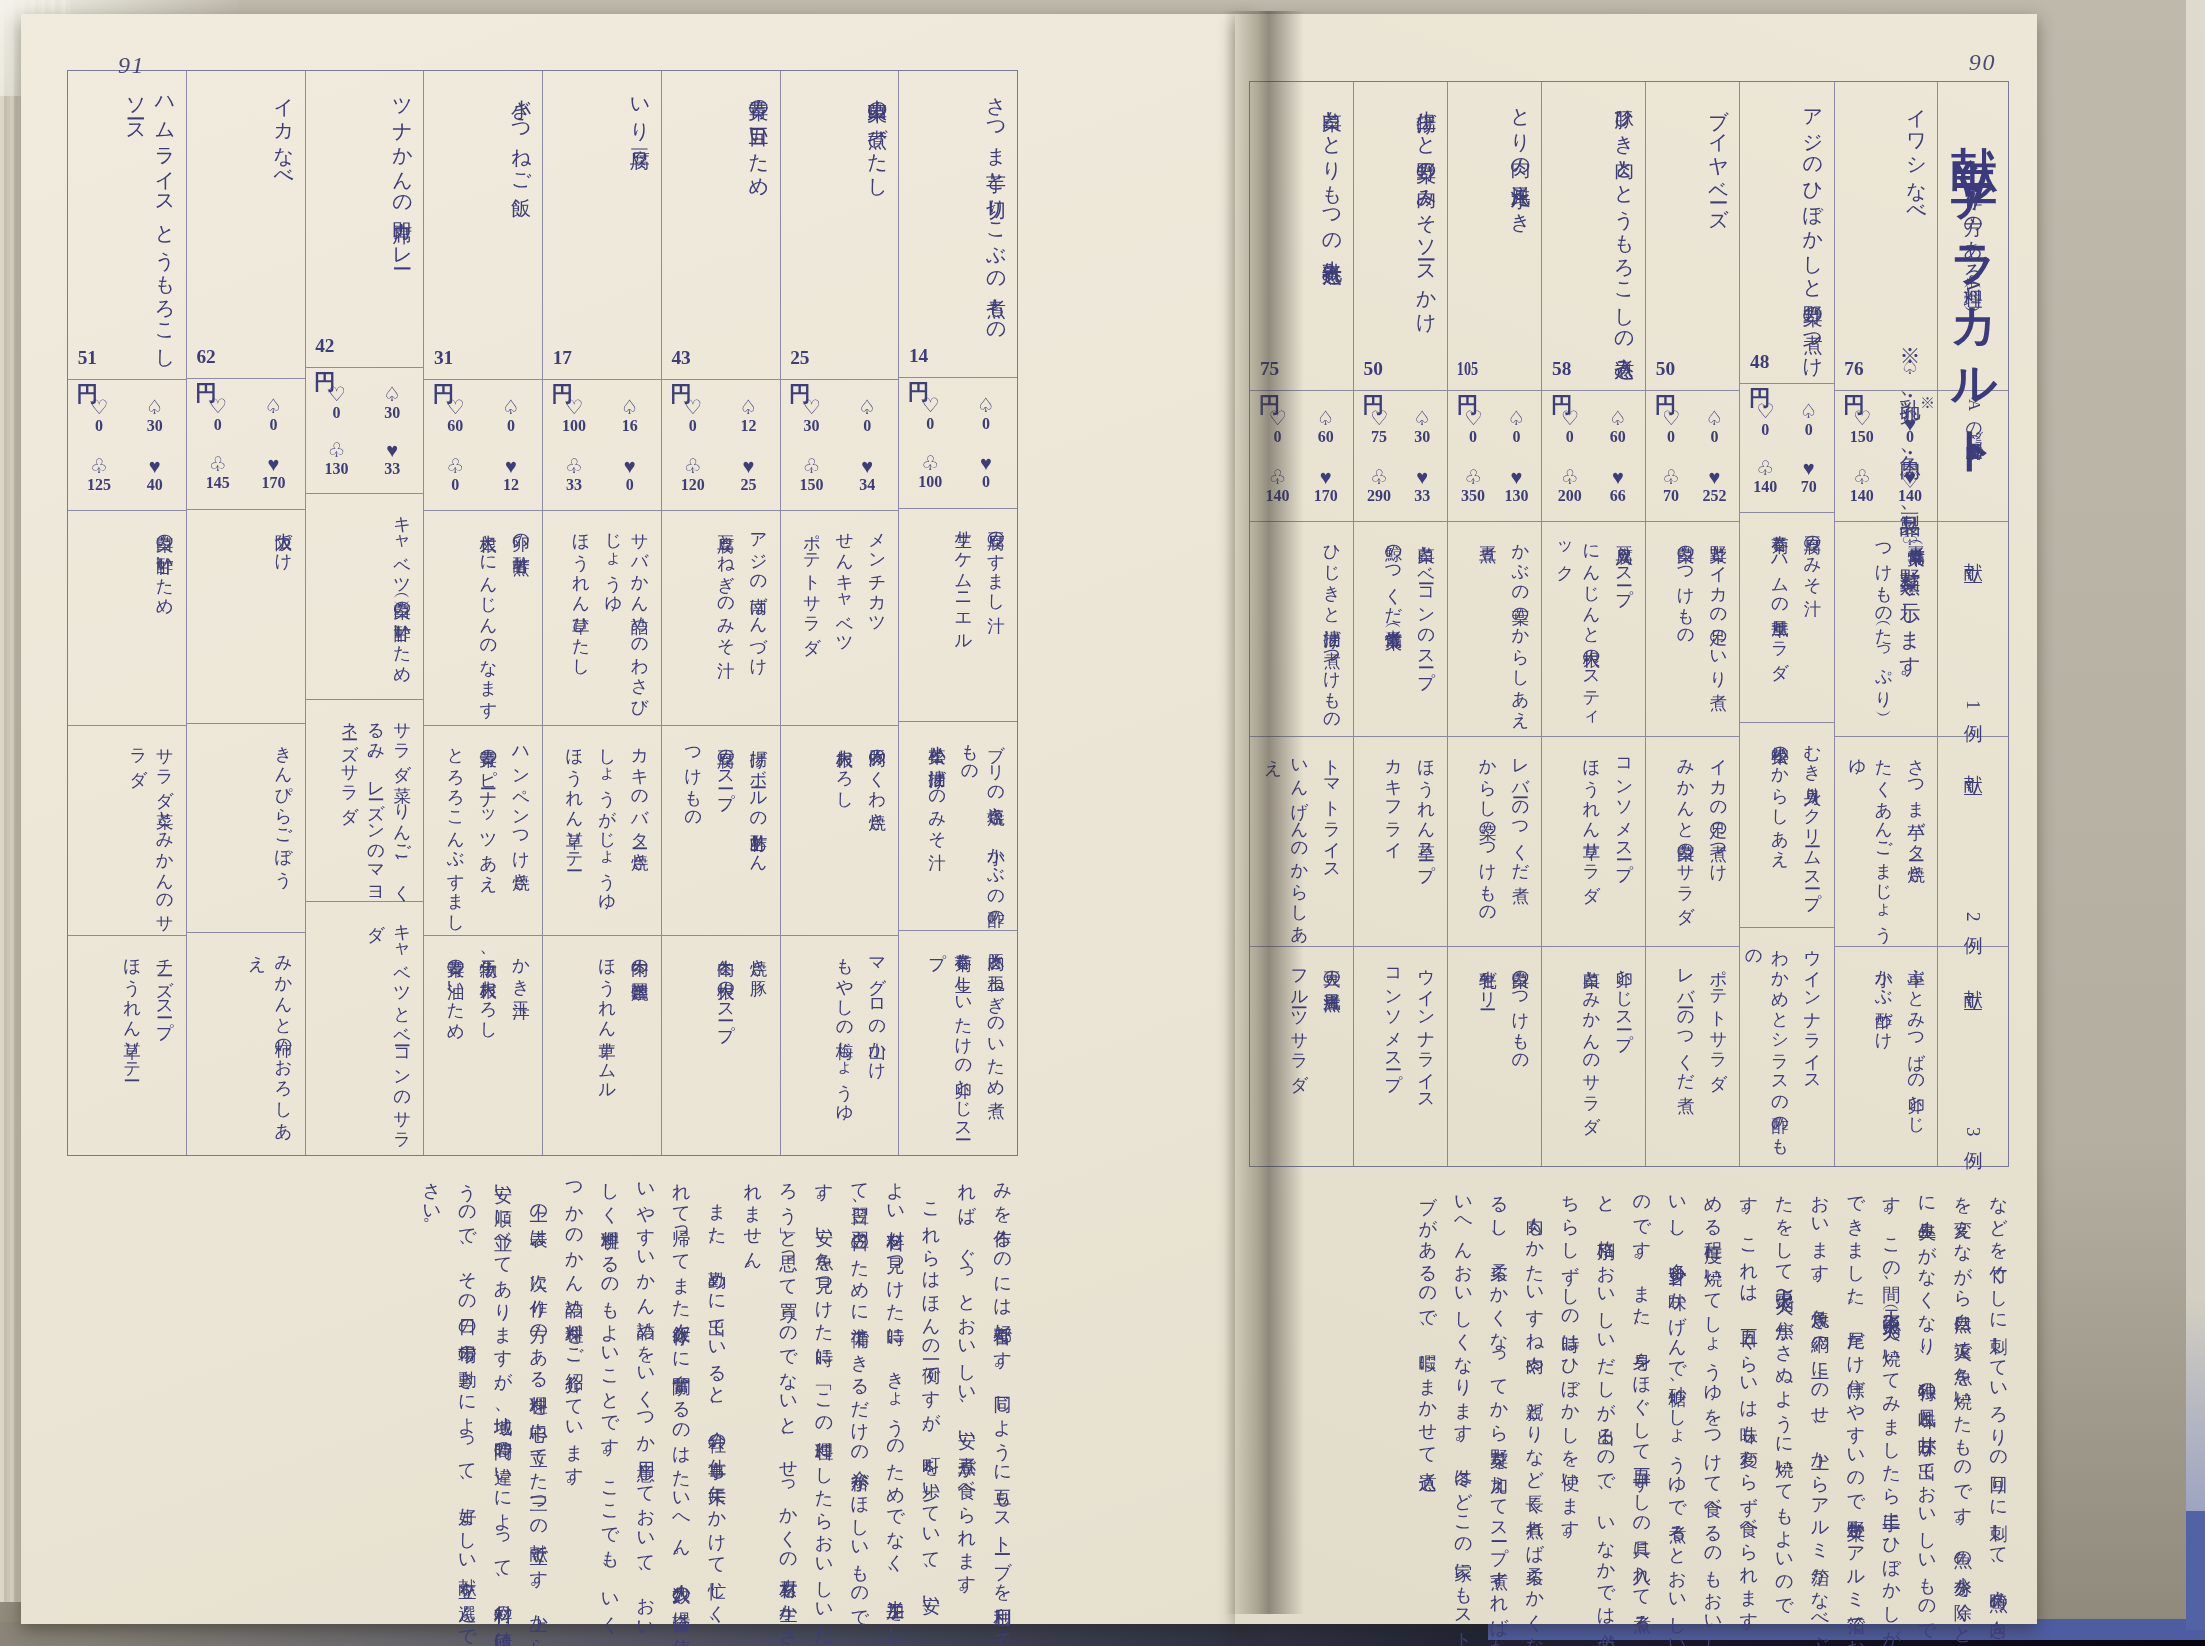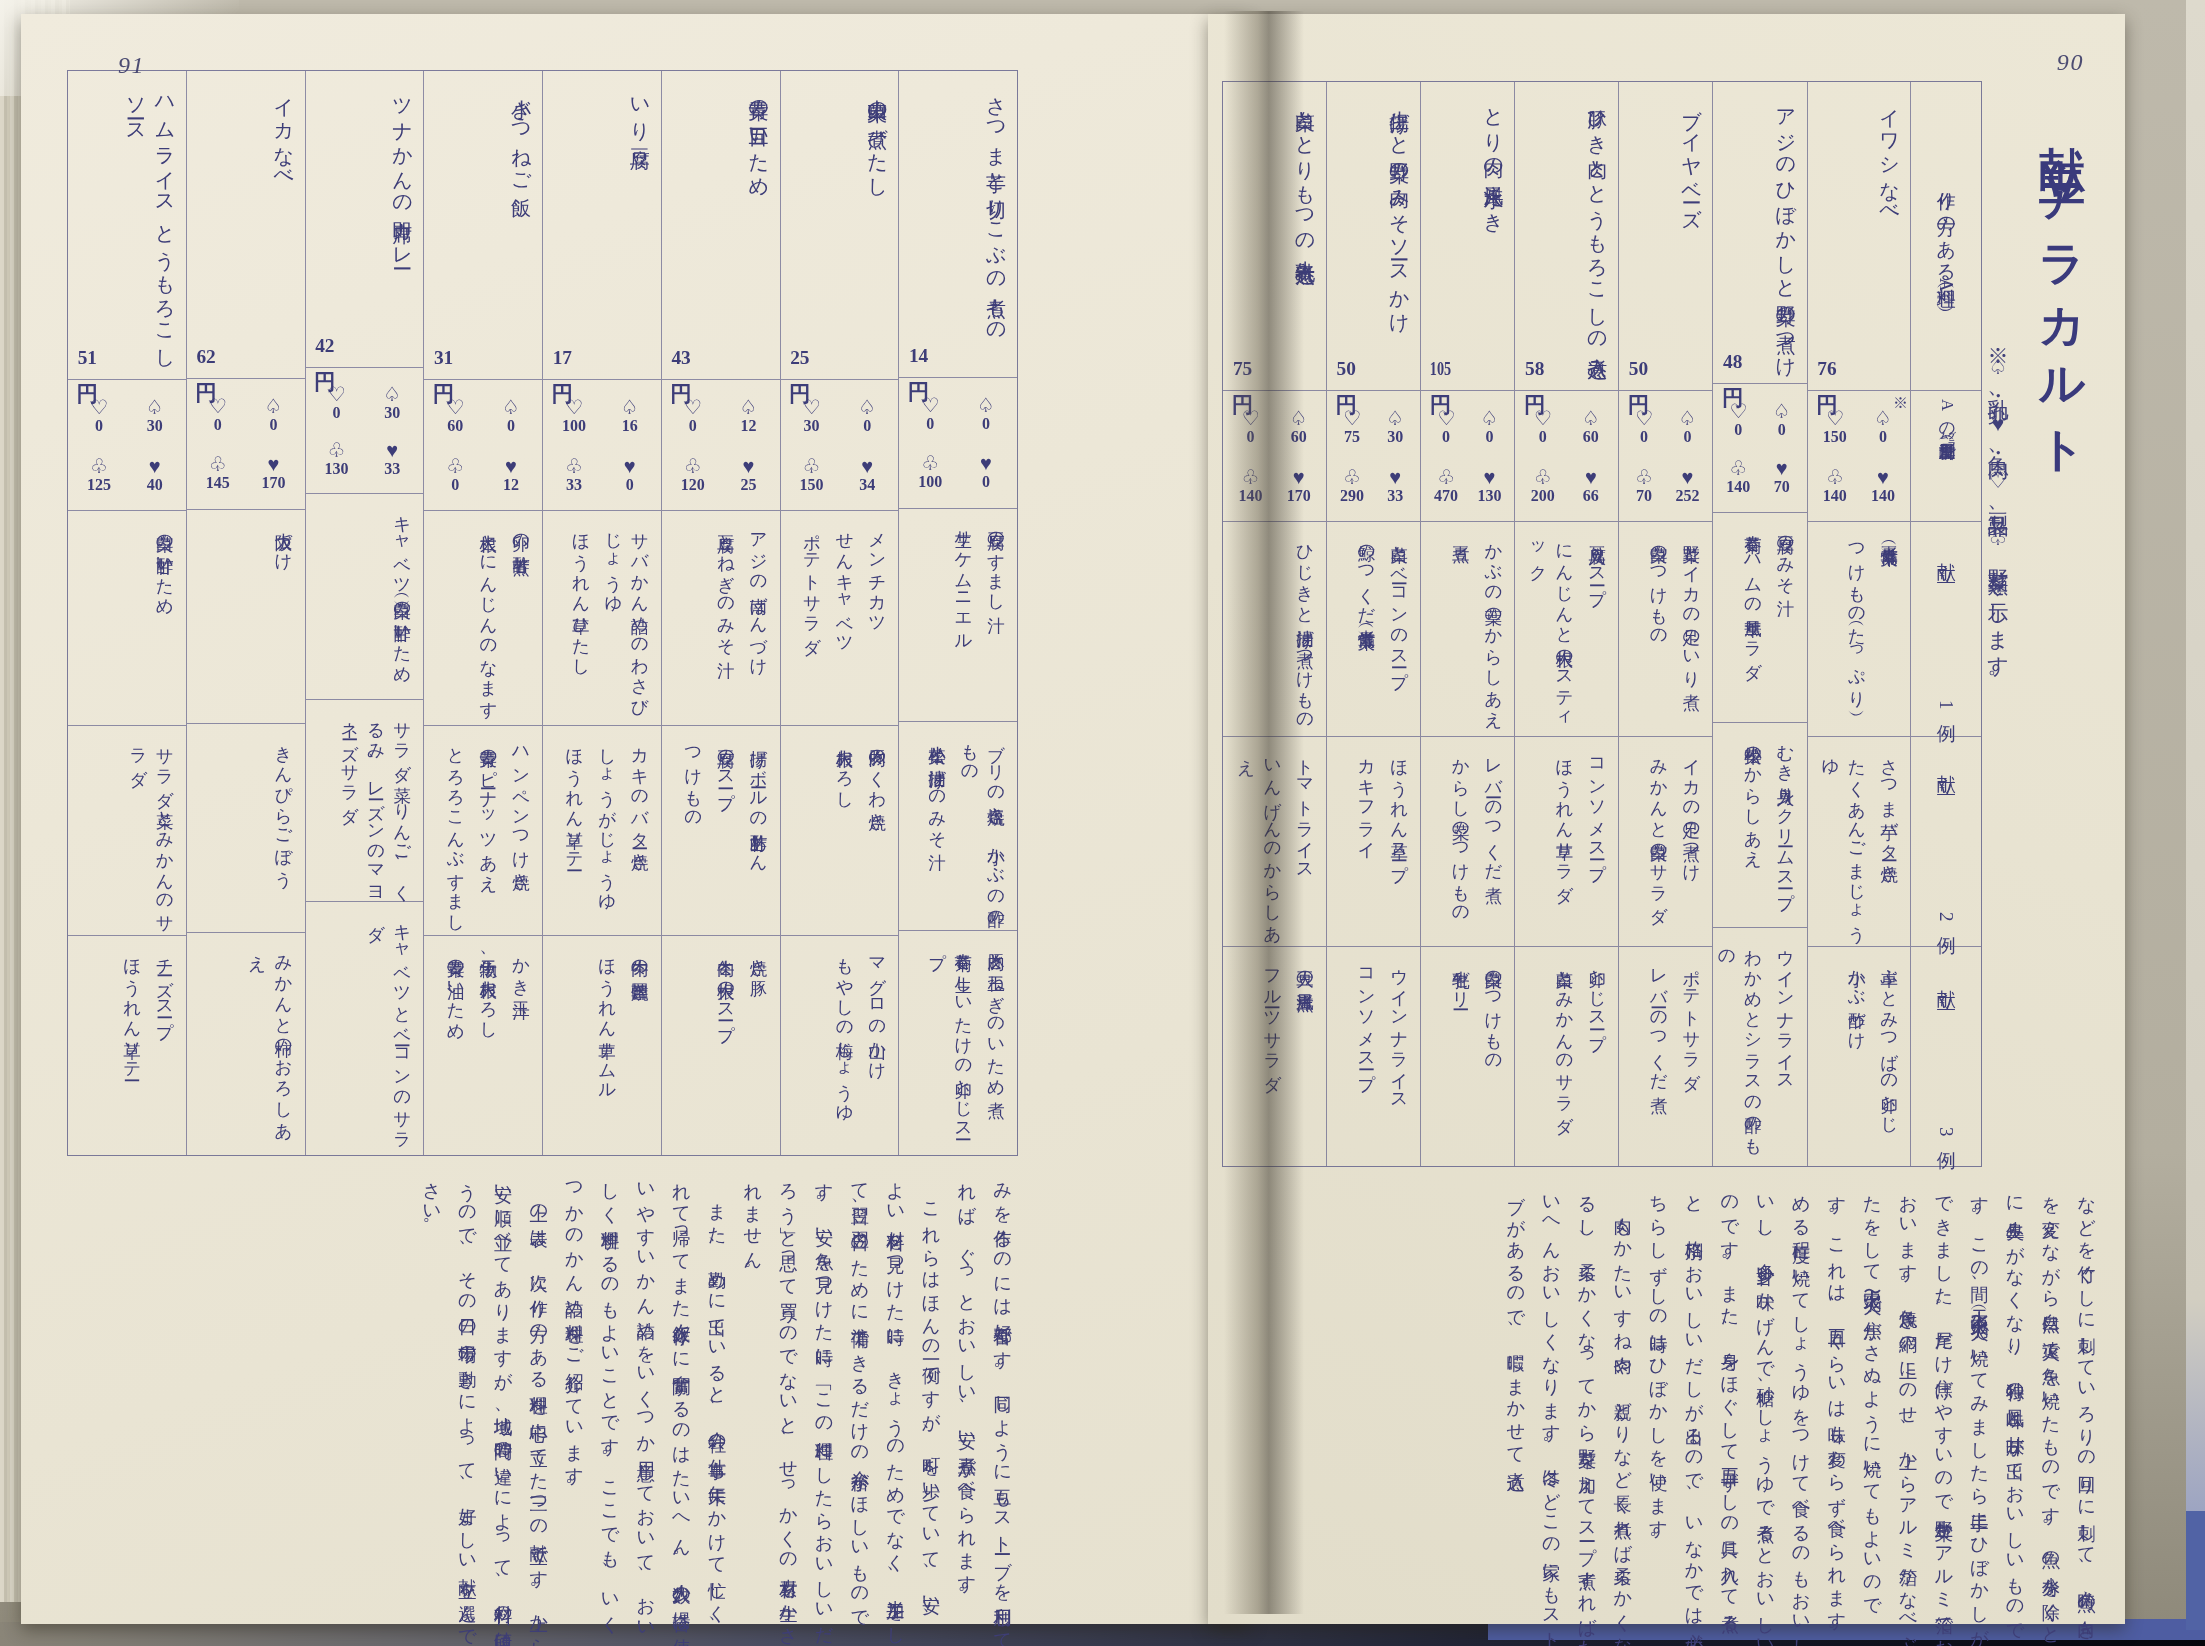--- a/index.html
+++ b/index.html
@@ -21,21 +21,21 @@
     background:linear-gradient(180deg,#dedacd 0%,#d2cec1 80%,#8d98c2 97%);}
   .edge-right-blue{position:absolute;right:0;bottom:16px;width:19px;height:119px;background:#5163a5;}
   .gutter{position:absolute;left:1224px;top:11px;width:80px;height:1603px;z-index:5;pointer-events:none;
     background:linear-gradient(90deg,rgba(100,92,75,0) 0%,rgba(92,85,68,.42) 42%,rgba(55,50,40,.5) 56%,rgba(100,92,75,0) 100%);}
 
   
   .page{position:absolute;top:14.3px;height:1610px;color:#3d3d78;z-index:2;
     box-shadow:0 6.4px 16px rgba(40,35,22,.45);}
   #page-left{left:21px;width:1229px;
     background:linear-gradient(160deg,#f0ebdd 0%,#ece7d7 40%,#e6e1cf 100%);}
-  #page-right{left:1208px;width:917px;
+  #page-right{left:1235px;width:802px;
     background:linear-gradient(200deg,#ece7d6 0%,#e8e3d1 45%,#e2ddca 100%);}
   .pagenum{position:absolute;font-style:italic;font-size:24px;color:#4c4c72;letter-spacing:1.6px;}
   #page-left .pagenum{left:97px;top:38px;}
   #page-right .pagenum{right:41px;top:35px;}
 
   
   .v{writing-mode:vertical-rl;text-orientation:mixed;}
   .tcu{text-combine-upright:all;font-size:.9em;letter-spacing:0;}
 
   
@@ -582,21 +582,21 @@
             <div class="symunit">
               <span class="glyph">♡</span>
               <span class="val">0</span>
             </div>
             <div class="symunit">
               <span class="glyph">♤</span>
               <span class="val">0</span>
             </div>
             <div class="symunit">
               <span class="glyph">♧</span>
-              <span class="val">470</span>
+              <span class="val">350</span>
             </div>
             <div class="symunit">
               <span class="glyph">♥</span>
               <span class="val">130</span>
             </div>
           </div>
           <div class="cell menucell r-m1">
             <div class="mi">かぶの葉のからしあえ</div>
             <div class="mi">煮豆</div>
           </div>

